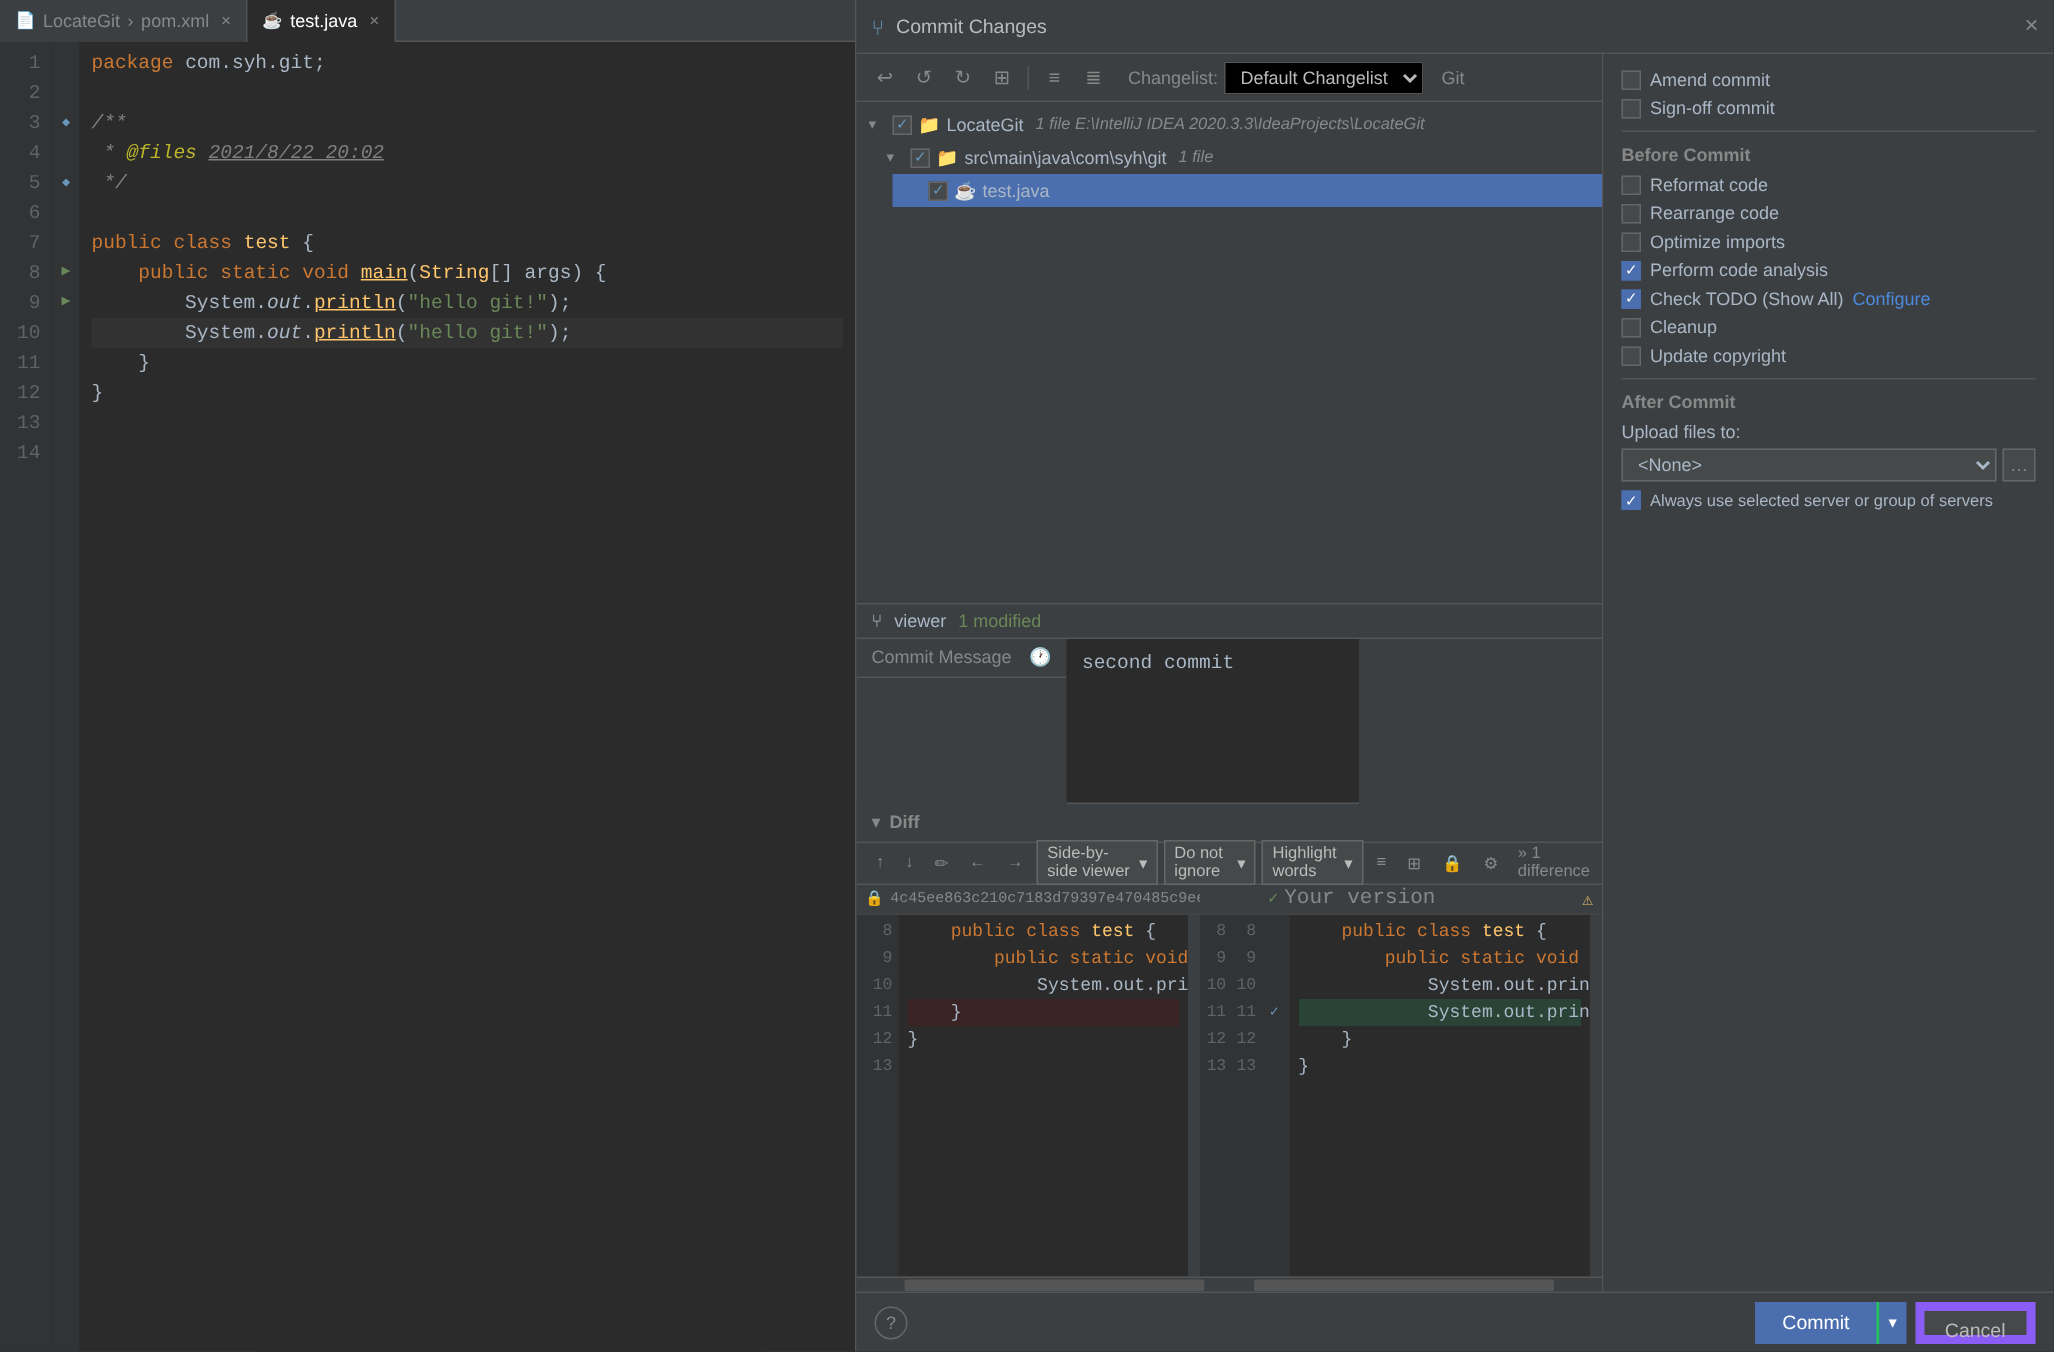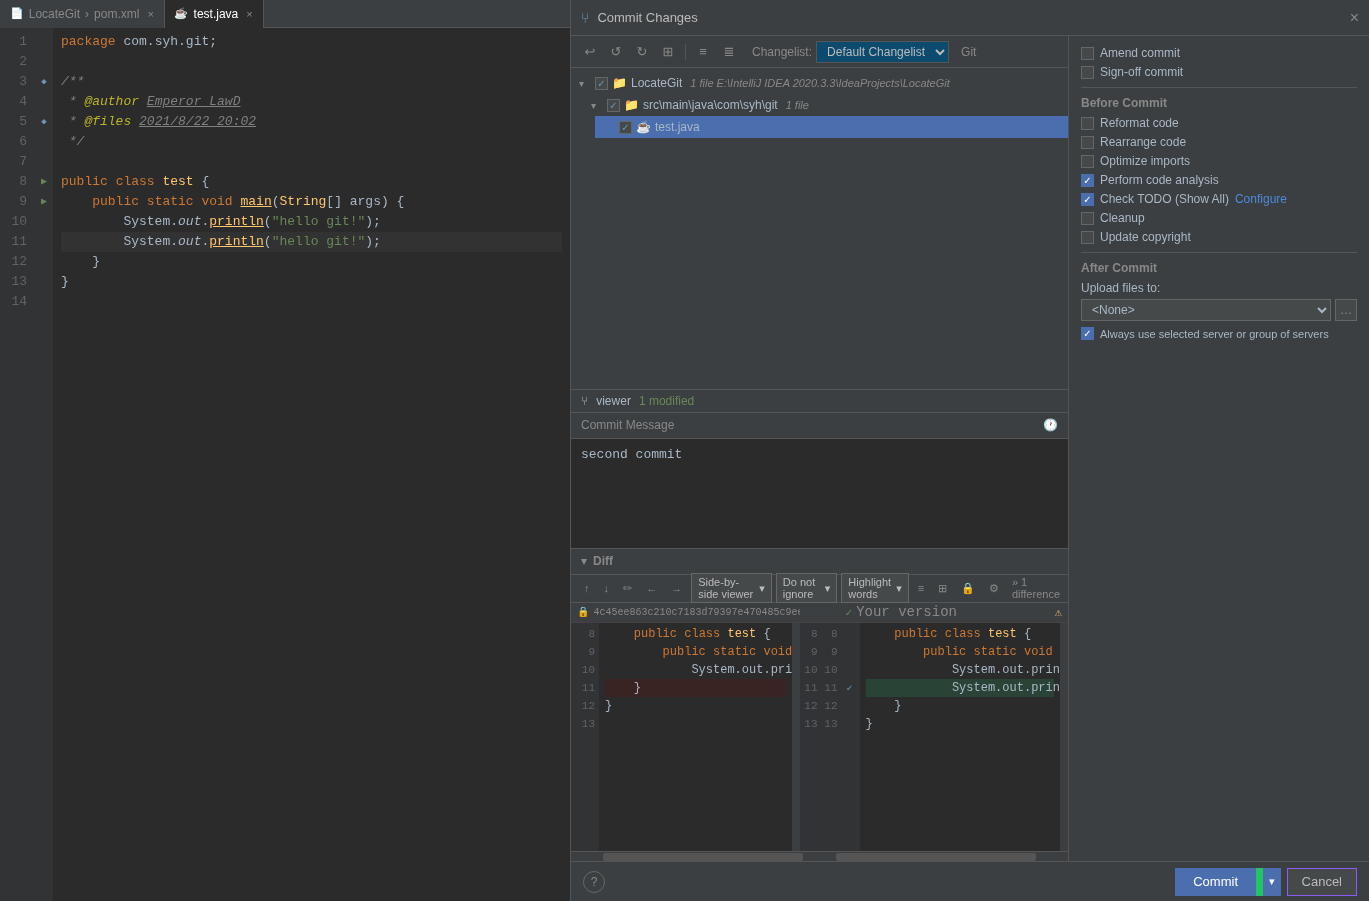--- a/index.html
+++ b/index.html
@@ -165,21 +165,21 @@
       border-radius: 2px;
     }
     .toolbar-sep {
       width: 1px;
       height: 16px;
       background: #555;
       margin: 0 2px;
     }
     .changelist-label { color: #888; margin-left: 8px; font-size: 12px; }
     .changelist-select {
-      background: #0c4a6e;
+      background: #000000;
       color: #bbb;
       border: 1px solid #555;
       padding: 2px 6px;
       font-size: 12px;
       cursor: pointer;
     }
     .git-label { color: #888; margin-left: 8px; font-size: 12px; }
 
     
     .file-tree {
@@ -230,21 +230,20 @@
     .branch-icon { color: #a9b7c6; font-size: 12px; }
     .branch-name { color: #a9b7c6; font-size: 12px; }
     .modified-badge {
       color: #6a8759;
       font-size: 12px;
     }
 
     
     .commit-msg-section {
       display: flex;
-      flex-direction: column;
       flex-shrink: 0;
     }
     .commit-msg-header {
       display: flex;
       align-items: center;
       height: 26px;
       padding: 0 10px;
       background: #3c3f41;
       border-bottom: 1px solid #555;
       gap: 6px;
@@ -521,35 +520,35 @@
       align-items: center;
     }
     .commit-btn {
       background: #4b6eaf;
       color: #fff;
       border: none;
       padding: 5px 18px;
       font-size: 13px;
       cursor: pointer;
       height: 28px;
-      border-right: 7px solid #22c55e;
+      border-right: 2px solid #22c55e;
     }
     .commit-dropdown-btn {
       background: #4b6eaf;
       color: #fff;
       border: none;
       padding: 5px 6px;
       font-size: 11px;
       cursor: pointer;
       height: 28px;
     }
     .cancel-btn {
       background: #45494a;
       color: #bbb;
-      border: 1px solid #8b5cf6;
+      border: 6px solid #8b5cf6;
       padding: 5px 14px;
       font-size: 13px;
       cursor: pointer;
       height: 28px;
     }
 
     
     ::-webkit-scrollbar { width: 6px; height: 6px; }
     ::-webkit-scrollbar-track { background: #3c3f41; }
     ::-webkit-scrollbar-thumb { background: #555; }
@@ -612,21 +611,20 @@
       <div></div>
       <div></div>
       <div></div>
         <div></div>
         <div></div>
     </div>
     <div class="code-content">
       <div class="code-line"><span class="kw">package</span> <span class="pkg">com.syh.git</span>;</div>
       <div class="code-line">&nbsp;</div>
       <div class="code-line"><span class="cmt">/**</span></div>
-      <div class="code-line"><span class="cmt"> * <span style="color:#bbb529">@author</span> <span style="text-decoration:underline;color:#808080">Emperor_LawD</span></span></div>
       <div class="code-line"><span class="cmt"> * <span style="color:#bbb529">@files</span> <span style="text-decoration:underline;color:#808080">2021/8/22 20:02</span></span></div>
       <div class="code-line"><span class="cmt"> */</span></div>
       <div class="code-line">&nbsp;</div>
       <div class="code-line"><span class="kw">public</span> <span class="kw">class</span> <span class="cls">test</span> {</div>
       <div class="code-line">    <span class="kw">public</span> <span class="kw">static</span> <span class="kw">void</span> <span class="method">main</span>(<span class="cls">String</span>[] args) {</div>
       <div class="code-line">        System.<span style="font-style:italic;color:#a9b7c6">out</span>.<span class="method">println</span>(<span class="str">"hello git!"</span>);</div>
       <div class="code-line highlighted">        System.<span style="font-style:italic;color:#a9b7c6">out</span>.<span class="method">println</span>(<span class="str">"hello git!"</span>);</div>
       <div class="code-line">    }</div>
       <div class="code-line">}</div>
       <div class="code-line">&nbsp;</div>

